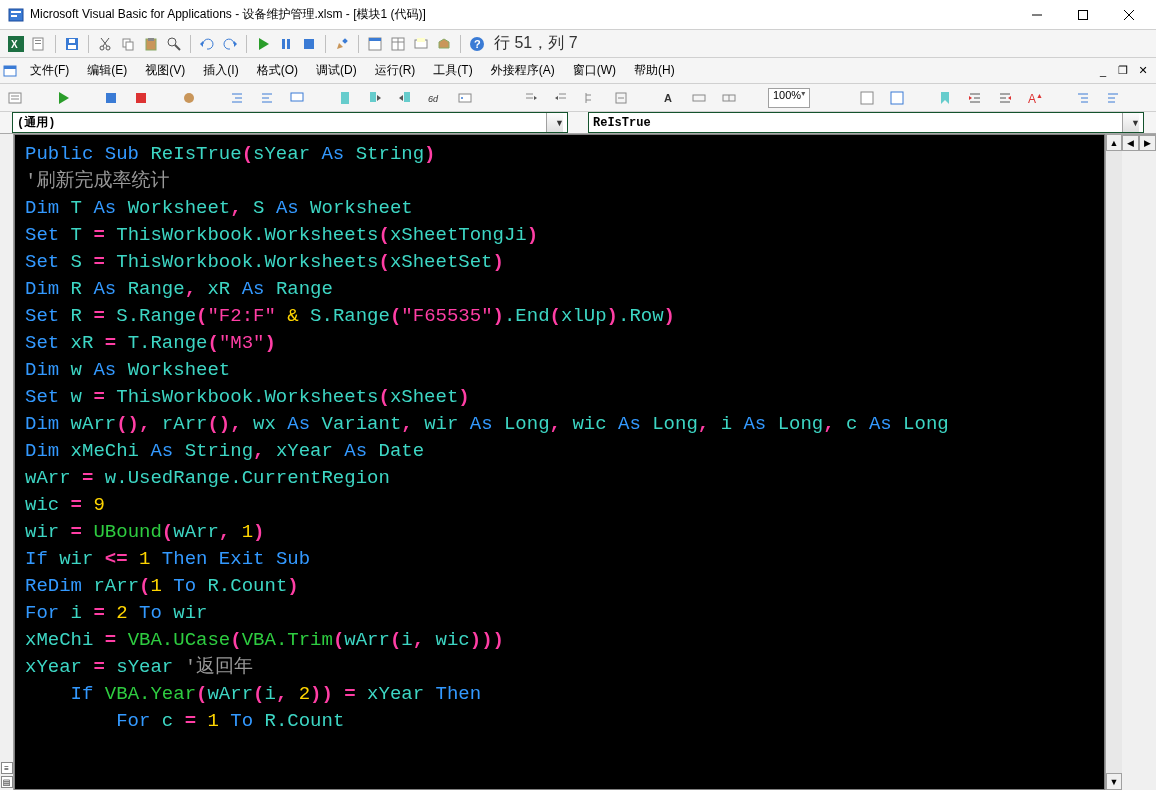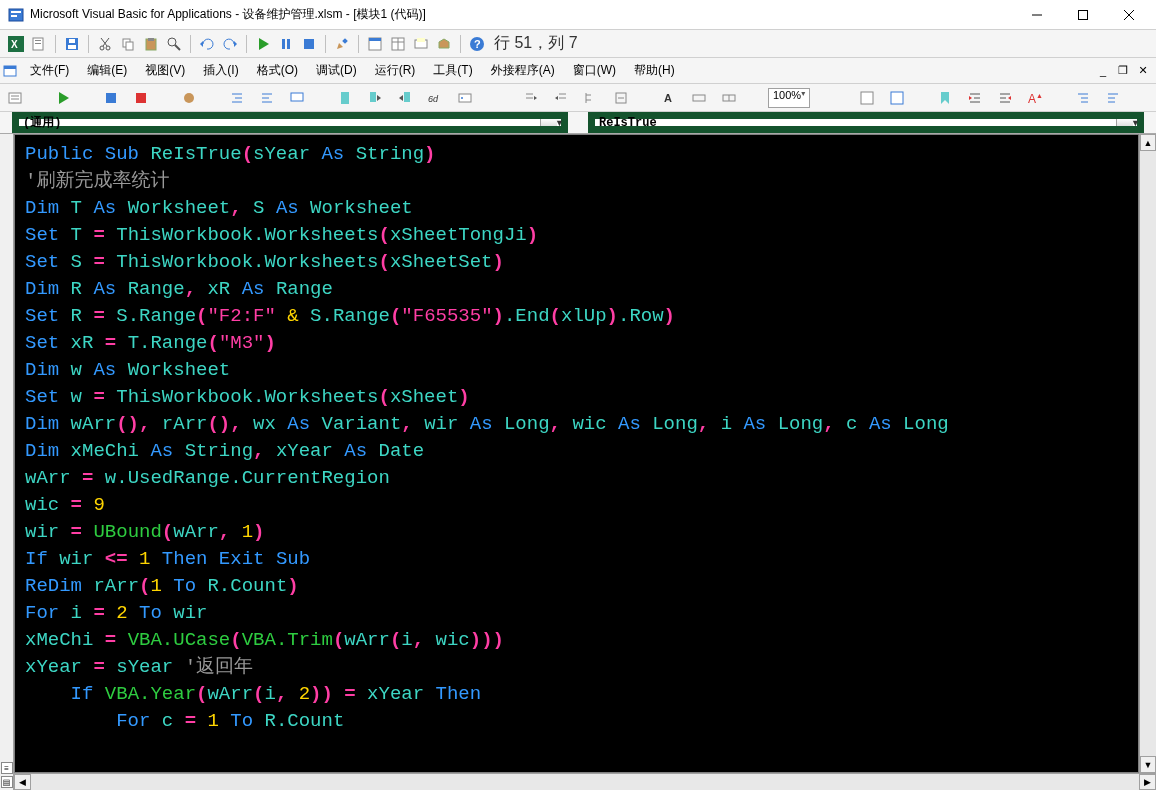--- a/index.html
+++ b/index.html
@@ -71,21 +71,21 @@
 .dropdowns {
   height: 22px;
   background: #f5f5f5;
   border-bottom: 1px solid #a9a9a9;
   display: flex;
   align-items: stretch;
   padding: 0 12px;
 }
 .dd {
   flex:1;
-  border: 7px solid #14532d;
+  border: 1px solid #14532d;
   background:#fff;
   display:flex;
   align-items:center;
   padding:0 4px;
   font-family: "SimSun","Courier New",monospace;
   font-size:12px;
   font-weight:bold;
   justify-content:space-between;
 }
 .dd::after { content:""; width:16px; height:100%; border-left:1px solid #a0a0a0; background:linear-gradient(#fdfdfd,#e0e0e0); display:flex;align-items:center;justify-content:center;}
@@ -106,21 +106,21 @@
   justify-content:flex-end;
   align-items:center;
   gap:2px;
   padding-bottom:2px;
 }
 .gutter-btn { width:12px;height:12px;border:1px solid #888;background:#fff;display:flex;align-items:center;justify-content:center;font-size:8px;}
 .code-scroll {
   flex:1;
   position:relative;
   display:flex;
-  flex-direction:column;
+  flex-direction:row;
 }
 .code-pane {
   flex:1;
   background:#000;
   border:1px solid #808080;
   overflow:hidden;
   position:relative;
 }
 pre.code {
   font-family: Consolas,"Courier New",monospace;

